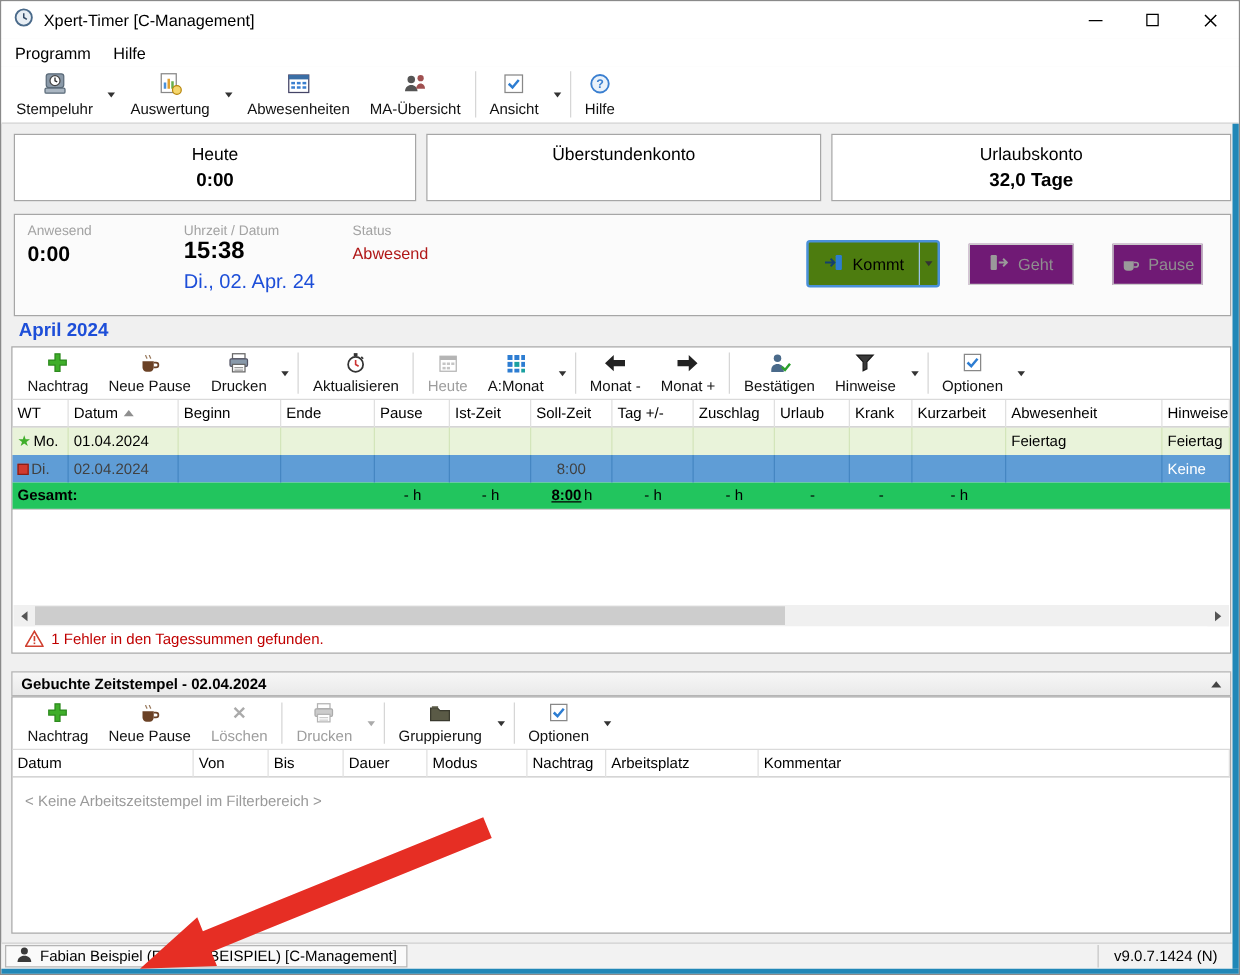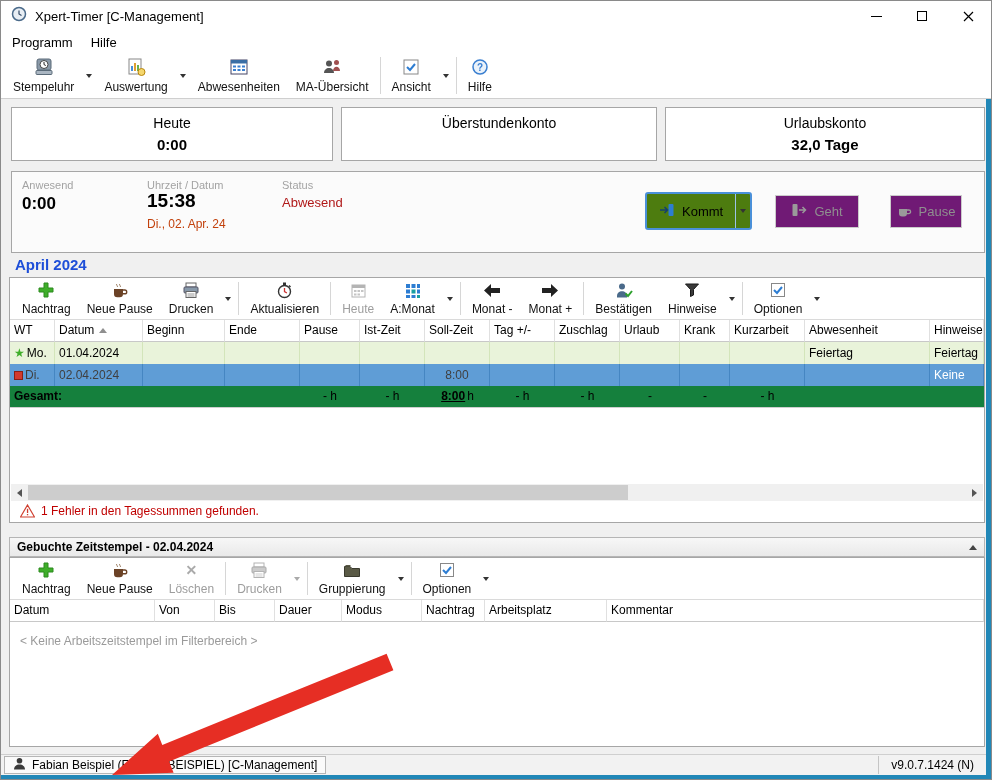--- a/index.html
+++ b/index.html
@@ -57,21 +57,21 @@
   .c-wt{width:45px} .c-datum{width:88px} .c-beginn{width:82px} .c-ende{width:75px}
   .c-pause{width:60px} .c-ist{width:65px} .c-soll{width:65px} .c-tag{width:65px}
   .c-zu{width:65px} .c-url{width:60px} .c-krank{width:50px} .c-kurz{width:75px}
   .c-abw{width:125px} .c-hin{flex:1}
   .num { justify-content:center; }
   .row-holiday { background:#e9f3da; }
   .row-holiday .tc { border-right:1px solid #d3e5ba; }
   .row-sel { background:#5f9dd6; }
   .row-sel .tc { border-right:1px solid #4586c2; color:#404040; }
   .row-sel .white { color:#fff; }
-  .row-gesamt { background:#15803d; border-bottom:1px solid #cfcfcf; }
+  .row-gesamt { background:#22c55e; border-bottom:1px solid #cfcfcf; }
   .row-gesamt .tc { border-right:none; }
   .glabel { font-weight:bold; width:133px; }
   .soll-strong { font-weight:bold; text-decoration:underline; }
   .sort-asc { width:0; height:0; border-left:4px solid transparent; border-right:4px solid transparent; border-bottom:5px solid #8f8f8f; display:inline-block; margin-left:3px; }
   .star { color:#3fae2a; font-size:12px; line-height:1; }
   .stopsq { width:9px; height:9px; background:#d23a2e; border:1px solid #8a1f16; display:inline-block; flex:none; }
 
   .hscroll { position:absolute; left:1px; right:1px; top:206px; height:17px; background:#f0f0f0; display:flex; }
   .sbtn { width:17px; height:17px; display:flex; align-items:center; justify-content:center; background:#f0f0f0; }
   .sa-left { width:0;height:0;border-top:4px solid transparent;border-bottom:4px solid transparent;border-right:5px solid #555; }
@@ -223,21 +223,21 @@
   <div class="sumbox" style="left:664px;width:320px">
     <div class="st">Urlaubskonto</div>
     <div class="sv">32,0 Tage</div>
   </div>
 
   <div class="presence">
     <span class="plabel" style="left:10px;top:7px">Anwesend</span>
     <span class="pbig" style="left:10px;top:22px;font-size:17px">0:00</span>
     <span class="plabel" style="left:135px;top:7px">Uhrzeit / Datum</span>
     <span class="pbig" style="left:135px;top:18px;font-size:19px">15:38</span>
-    <span style="position:absolute;left:135px;top:45px;font-size:12px;color:#c2410c">Di., 02. Apr. 24</span>
+    <span style="position:absolute;left:135px;top:45px;font-size:16px;color:#1d4ed8">Di., 02. Apr. 24</span>
     <span class="plabel" style="left:270px;top:7px">Status</span>
     <span class="pstatus" style="left:270px;top:23px">Abwesend</span>
 
     <div class="btn-kommt-wrap">
       <div class="btn-kommt">
         <span><svg width="16" height="14">
               <rect x="9.5" y="1" width="5" height="12" rx="1" fill="#2d7dd2"></rect>
               <path d="M1 7h7M5.5 4l3 3-3 3" stroke="#14406e" stroke-width="1.5" fill="none"></path>
             </svg></span>
         <span>Kommt</span>

